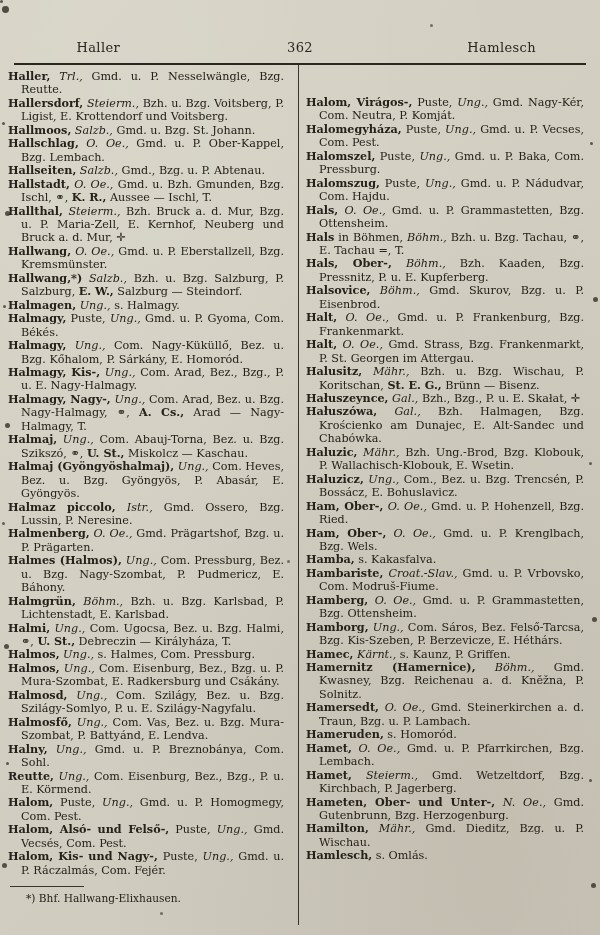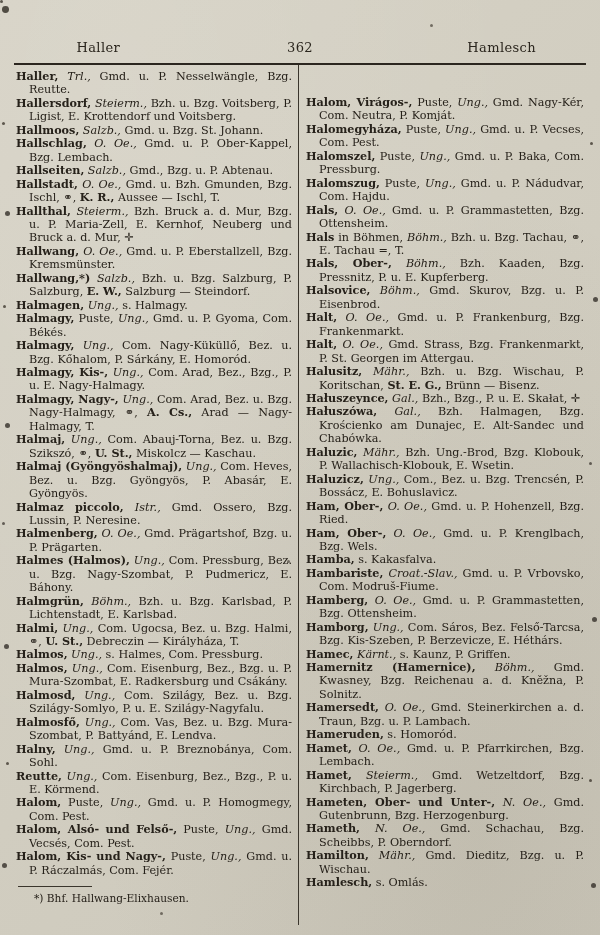--- a/index.html
+++ b/index.html
@@ -39,21 +39,21 @@
     background:#2b261f;
   }
   .col-divider{
     position:absolute;top:65px;bottom:10px;left:298px;width:1px;
     background:#3a352c;
   }
   .col{
     position:absolute;top:70px;
     font-size:11.2px;line-height:13.45px;
   }
-  .col-left{left:16px;width:276px;}
+  .col-left{left:8px;width:276px;}
   .col-right{left:306px;width:278px;margin-top:26px;}
   .entry{
     margin:0;padding-left:13px;text-indent:-13px;
     text-align:justify;text-justify:inter-word;
   }
   .s-b{font-weight:bold;}
   .s-i{font-style:italic;}
   .s-r{font-weight:normal;}
   .footnote-block{margin-top:9px;}
   .footnote-rule{
@@ -137,17 +137,16 @@
       <p class="entry"><span class="s-b">Hambariste,</span><span class="s-i"> Croat.-Slav.,</span><span class="s-r"> Gmd. u. P. Vrbovsko, Com. Modruš-Fiume.</span></p>
       <p class="entry"><span class="s-b">Hamberg,</span><span class="s-i"> O. Oe.,</span><span class="s-r"> Gmd. u. P. Grammastetten, Bzg. Ottensheim.</span></p>
       <p class="entry"><span class="s-b">Hamborg,</span><span class="s-i"> Ung.,</span><span class="s-r"> Com. Sáros, Bez. Felső-Tarcsa, Bzg. Kis-Szeben, P. Berzevicze, E. Héthárs.</span></p>
       <p class="entry"><span class="s-b">Hamec,</span><span class="s-i"> Kärnt.,</span><span class="s-r"> s. Kaunz, P. Griffen.</span></p>
       <p class="entry"><span class="s-b">Hamernitz (Hamernice),</span><span class="s-i"> Böhm.,</span><span class="s-r"> Gmd. Kwasney, Bzg. Reichenau a. d. Kněžna, P. Solnitz.</span></p>
       <p class="entry"><span class="s-b">Hamersedt,</span><span class="s-i"> O. Oe.,</span><span class="s-r"> Gmd. Steinerkirchen a. d. Traun, Bzg. u. P. Lambach.</span></p>
       <p class="entry"><span class="s-b">Hameruden,</span><span class="s-r"> s. Homoród.</span></p>
       <p class="entry"><span class="s-b">Hamet,</span><span class="s-i"> O. Oe.,</span><span class="s-r"> Gmd. u. P. Pfarrkirchen, Bzg. Lembach.</span></p>
       <p class="entry"><span class="s-b">Hamet,</span><span class="s-i"> Steierm.,</span><span class="s-r"> Gmd. Wetzeltdorf, Bzg. Kirchbach, P. Jagerberg.</span></p>
       <p class="entry"><span class="s-b">Hameten, Ober- und Unter-,</span><span class="s-i"> N. Oe.,</span><span class="s-r"> Gmd. Gutenbrunn, Bzg. Herzogenburg.</span></p>
-      <p class="entry"><span class="s-b">Hameth,</span><span class="s-i"> N. Oe.,</span><span class="s-r"> Gmd. Schachau, Bzg. Scheibbs, P. Oberndorf.</span></p>
       <p class="entry"><span class="s-b">Hamilton,</span><span class="s-i"> Mähr.,</span><span class="s-r"> Gmd. Dieditz, Bzg. u. P. Wischau.</span></p>
       <p class="entry"><span class="s-b">Hamlesch,</span><span class="s-r"> s. Omlás.</span></p>
     </div>
 </div>
 
 </body></html>

